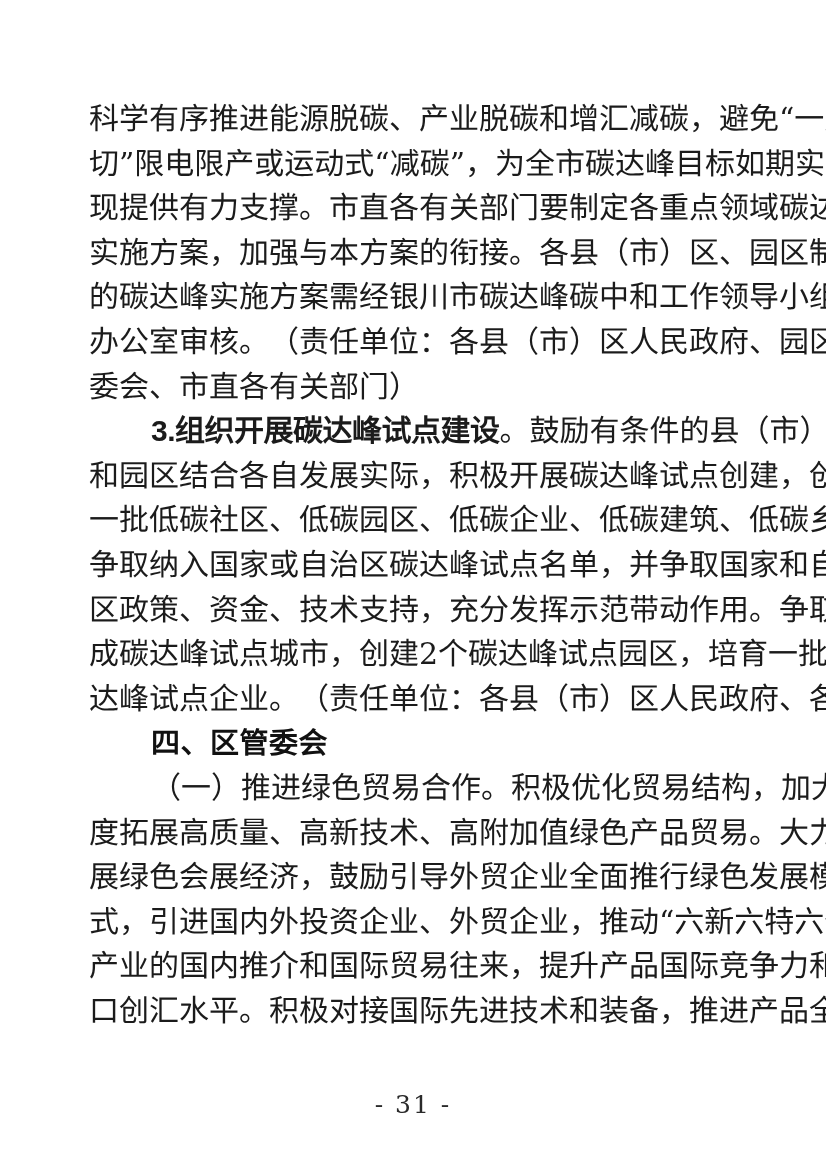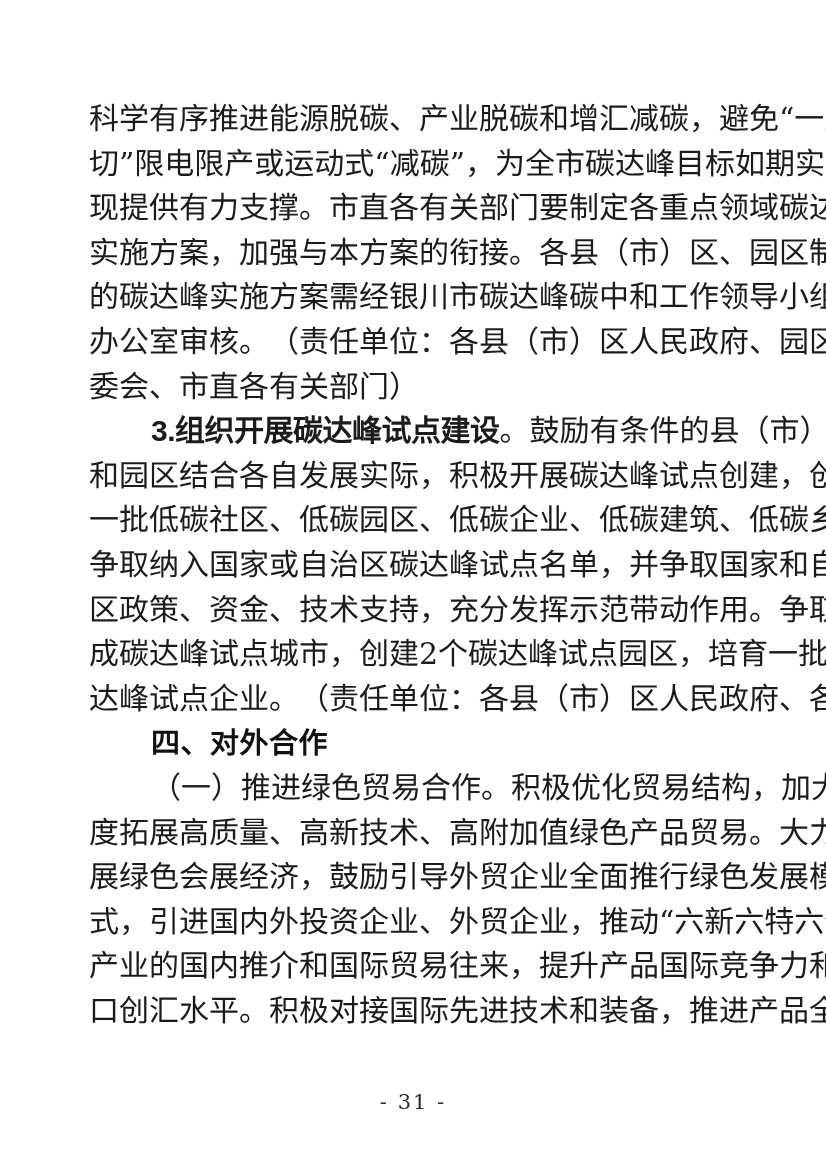--- a/index.html
+++ b/index.html
@@ -88,21 +88,21 @@
   .footer {
     position: absolute;
     left: 0;
     top: 1090px;
     width: 826px;
     text-align: center;
   }
   .page-number {
     display: inline-block;
     font-family: "DejaVu Serif", "Liberation Serif", serif;
-    font-size: 21px;
+    font-size: 25px;
     color: #2a2a2a;
     letter-spacing: 2px;
   }
 </style>
 </head>
 <body>
 
 <div class="page">
 
   <div class="content">
@@ -440,21 +440,21 @@
           <span>区</span>
           <span>人</span>
           <span>民</span>
           <span>政</span>
           <span>府</span>
           <span>、</span>
           <span>各</span>
       </div>
     </div>
 
-    <div class="heading">四、对外合作</div>
+    <div class="heading">四、区管委会</div>
 
     <div>
       <div class="line just indent">
         <span>（</span>
           <span>一</span>
           <span>）</span>
           <span>推</span>
           <span>进</span>
           <span>绿</span>
           <span>色</span>

